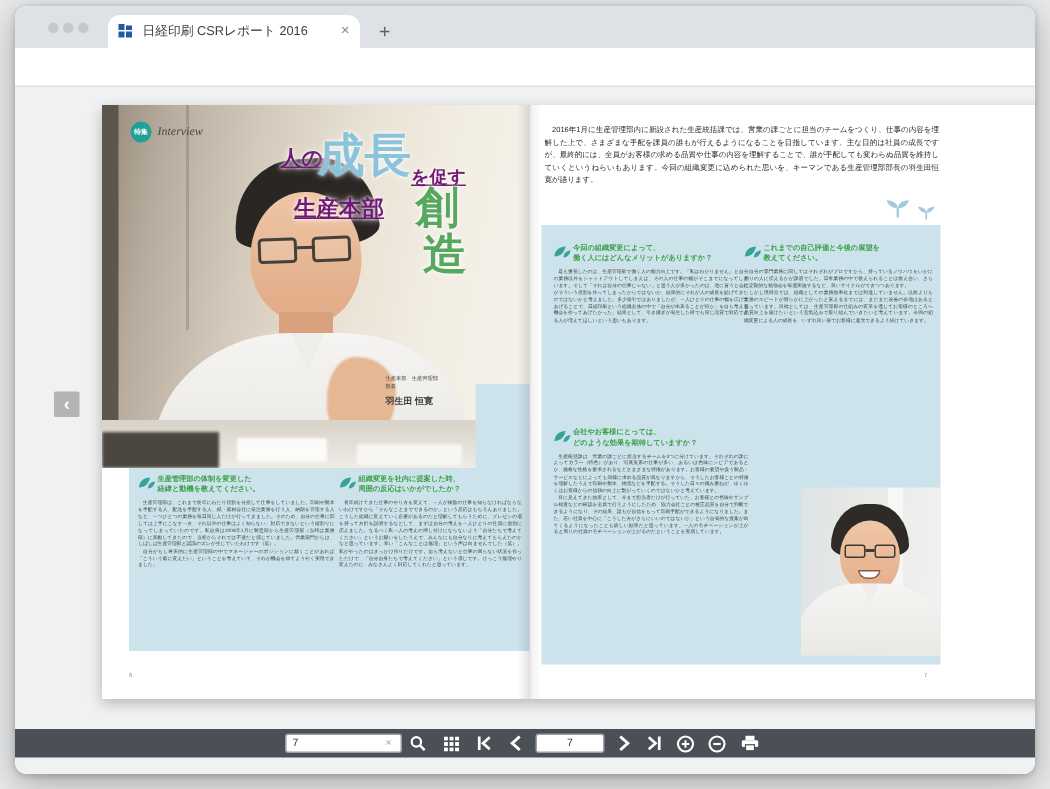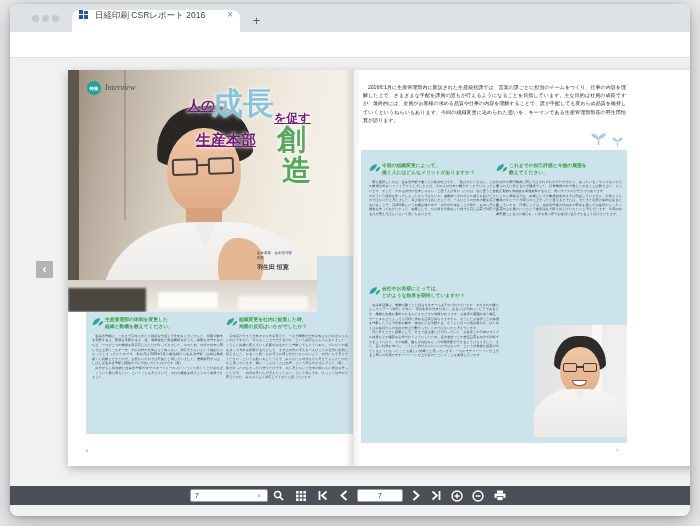--- a/index.html
+++ b/index.html
@@ -7,21 +7,21 @@
     font-family:"Liberation Sans","DejaVu Sans",sans-serif; }
 
   
   #win { position:absolute; left:10px; top:4px; width:680px; height:512px;
     background:#fff; border-radius:8px; overflow:hidden;
     box-shadow:0 6px 22px rgba(0,0,0,.28), 0 1px 4px rgba(0,0,0,.18); }
 
   #tabstrip { position:absolute; left:0; top:0; width:680px; height:28px; background:#dee1e6; }
   .light { position:absolute; top:11px; width:7px; height:7px; border-radius:50%; background:#c6c9cc; }
   #tab { position:absolute; left:62px; top:6px; width:168px; height:22px; background:#fff;
-    border-radius:8px 8px 0 0; display:flex; padding:0 7px; gap:6px; }
+    border-radius:8px 8px 0 0; display:flex; align-items:center; padding:0 7px; gap:6px; }
   #tab-title { font-size:8.5px; color:#3c4043; white-space:nowrap; overflow:hidden; flex:1; }
   #tab-close { font-size:10px; color:#80868b; line-height:1; cursor:default; }
   #newtab { position:absolute; left:238px; top:8px; width:17px; height:17px; text-align:center;
     font-size:13px; line-height:17px; color:#5f6368; }
   #favicon { width:10px; height:10px; position:relative; flex:0 0 10px; }
   #favicon div { position:absolute; background:#2458a6; }
 
   #navbar { position:absolute; left:0; top:28px; width:680px; height:26px; background:#fff;
     border-bottom:1px solid #dcdfe3; }
   .chromeicon { position:absolute; top:34px; width:14px; height:14px; }

